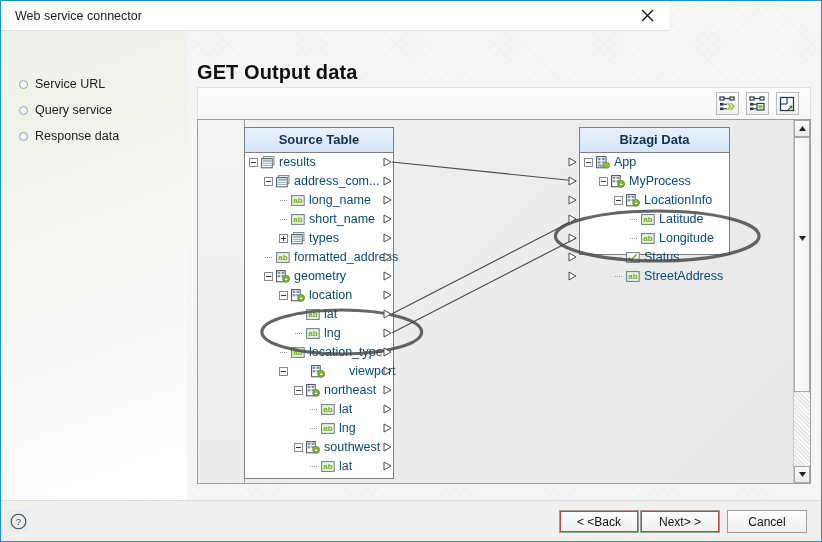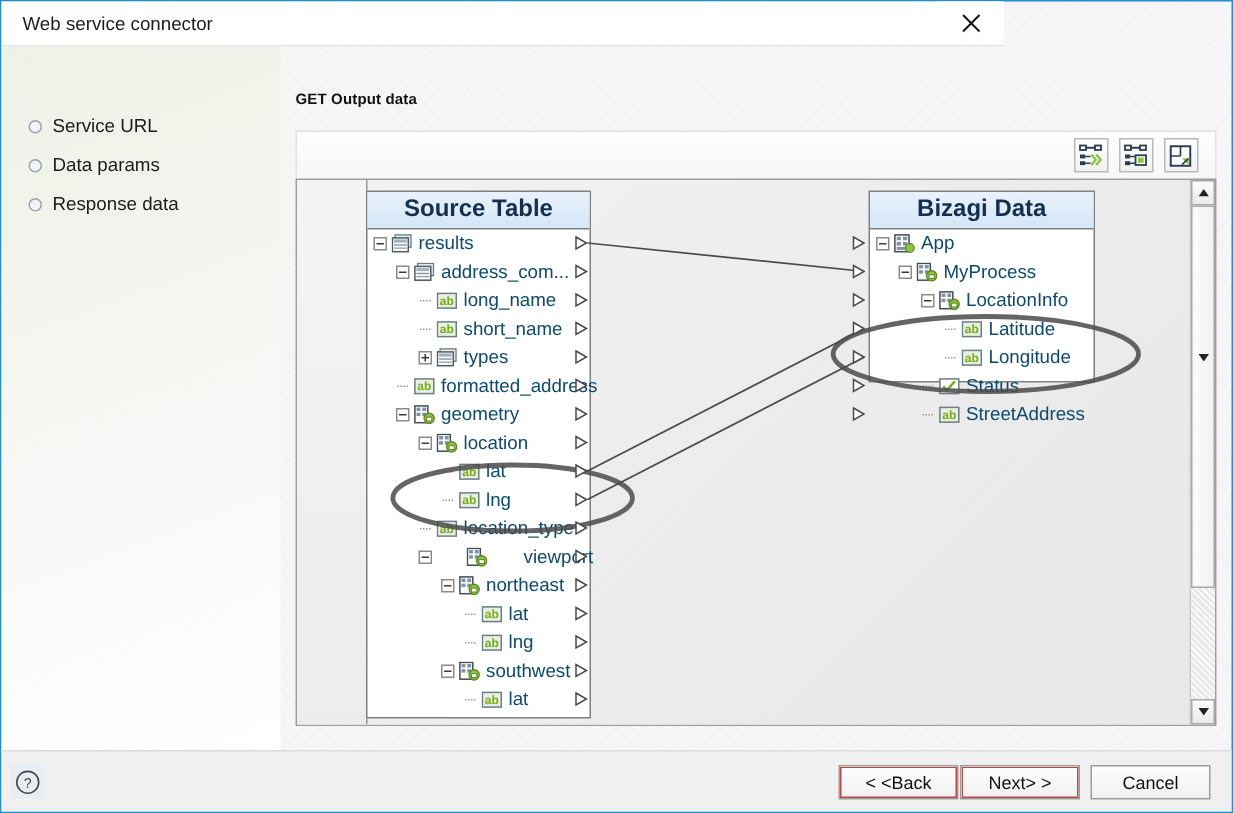--- a/index.html
+++ b/index.html
@@ -48,21 +48,21 @@
   .nav-bullet{
     width:9px;height:9px;border-radius:50%;
     border:1.5px solid #9aa2a9;background:#f3f4f5;
     box-sizing:border-box;flex:none;
   }
   .nav-label{font-size:12.5px;color:#1b1b1b;white-space:nowrap;}
 
   
   .page-title{
     position:absolute;left:196px;top:60px;
-    font-size:10px;font-weight:bold;color:#111;letter-spacing:.1px;
+    font-size:20px;font-weight:bold;color:#111;letter-spacing:.1px;
   }
 
   
   .toolstrip{
     position:absolute;left:196px;top:86px;width:614px;height:32px;
     background:linear-gradient(#fdfdfd,#f7f7f7);
     border:1px solid #e2e2e2;border-bottom:none;box-sizing:border-box;
   }
   .tbtn{
     position:absolute;top:4px;width:23px;height:23px;
@@ -87,21 +87,21 @@
     border-right:1px solid #9a9a9a;
   }
 
   
   .treebox{
     position:absolute;background:#ffffff;border:1px solid #7f7f7f;
     box-sizing:border-box;
   }
   .tree-hd{
     height:24px;line-height:24px;text-align:center;
-    font-weight:bold;font-size:16px;color:#15304f;
+    font-weight:bold;font-size:13px;color:#15304f;
     background:linear-gradient(#e9f2fc,#d4e6f8);
     border-bottom:1px solid #7f7f7f;
   }
   .tree-body{position:relative;}
   .row{
     position:absolute;left:0;height:19px;display:flex;align-items:center;
     white-space:nowrap;font-size:12.5px;color:#0c4a6e;cursor:pointer;
   }
   .row .lbl{line-height:19px;}
 
@@ -189,21 +189,21 @@
     </div>
   </div>
 
   <div class="sidebar">
     <div class="nav-item" style="top:44px">
       <span class="nav-bullet"></span>
       <span class="nav-label">Service URL</span>
     </div>
     <div class="nav-item" style="top:70px">
       <span class="nav-bullet"></span>
-      <span class="nav-label">Data params</span>
+      <span class="nav-label">Query service</span>
     </div>
     <div class="nav-item" style="top:96px">
       <span class="nav-bullet"></span>
       <span class="nav-label">Response data</span>
     </div>
   </div>
 
   <div class="page-title">GET Output data</div>
 
   <div class="toolstrip">

